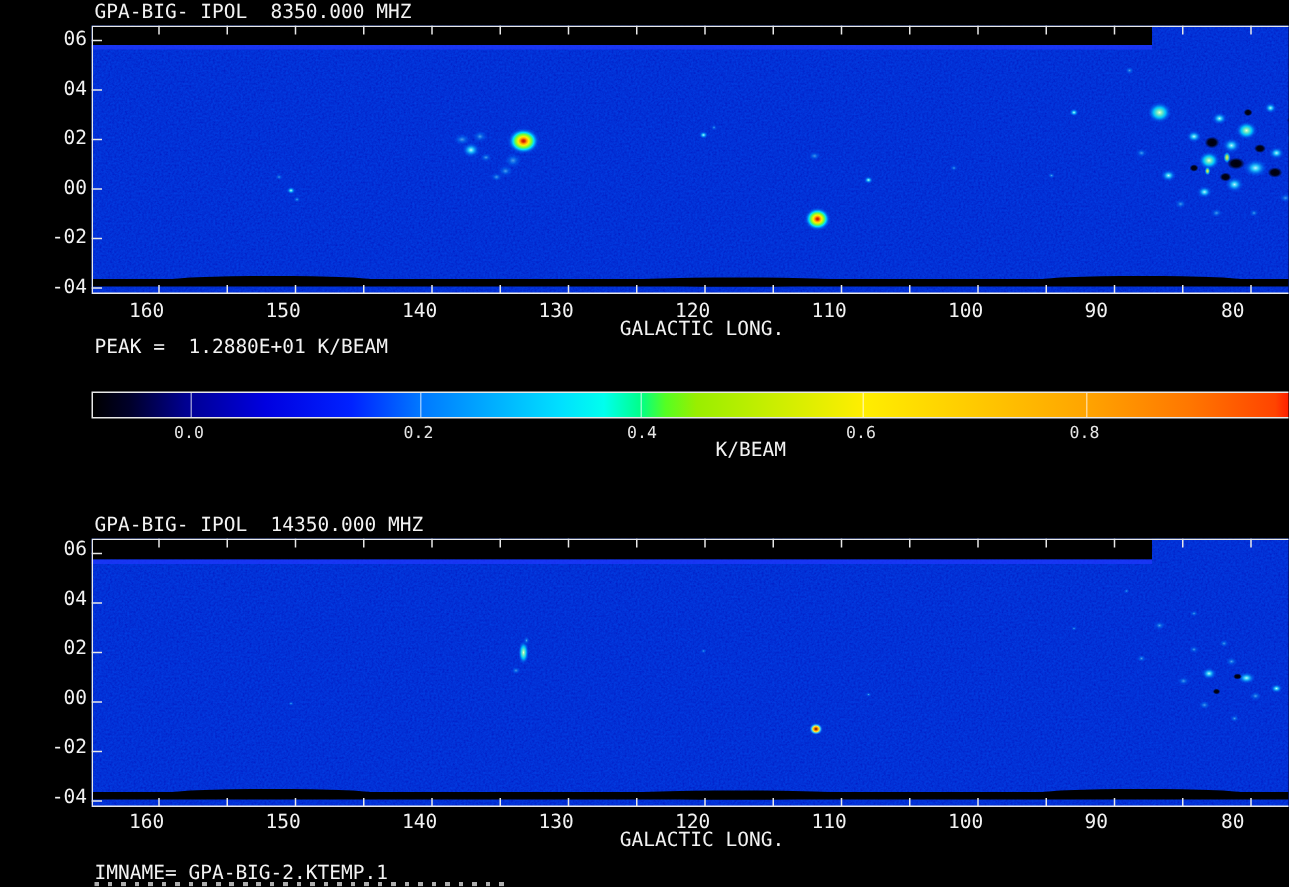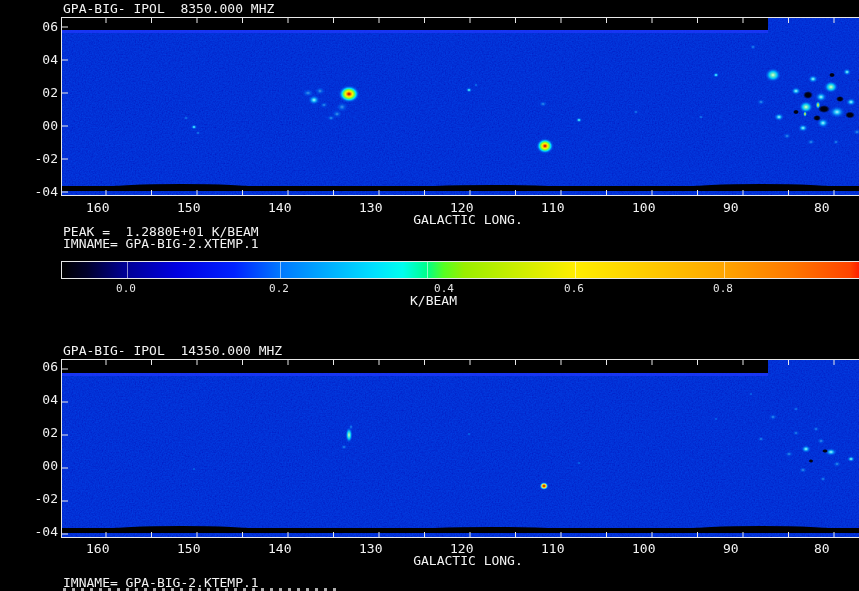--- a/index.html
+++ b/index.html
@@ -200,35 +200,34 @@
         <line x1="0" y1="142" x2="7" y2="142" stroke="#e8e8e8"></line>
         <line x1="823" y1="142" x2="816" y2="142" stroke="#e8e8e8"></line>
         <line x1="0" y1="175" x2="7" y2="175" stroke="#e8e8e8"></line>
         <line x1="823" y1="175" x2="816" y2="175" stroke="#e8e8e8"></line>
       </svg>
     </div>
   <div id="yl1"></div>
   <div id="xl1"></div>
   <div class="t" style="left:380px;top:214px;width:114px;text-align:center">GALACTIC LONG.</div>
   <div class="t" style="left:32px;top:226px">PEAK =  1.2880E+01 K/BEAM</div>
-  <div class="t" style="left:32px;top:238px">IMNAME= GPA-BIG-2.XTEMP.1</div>
 
   <div class="cbar">
     <div class="grad"></div>
     <div id="cbticks">
         <div class="cbtick" style="left: 65px;"></div>
         <div class="cbtick" style="left: 218px;"></div>
         <div class="cbtick" style="left: 365px;"></div>
         <div class="cbtick" style="left: 513px;"></div>
         <div class="cbtick" style="left: 662px;"></div>
         <div class="cbtick" style="left: 808px;"></div>
       </div>
   </div>
   <div id="cblabs"></div>
-  <div class="t" style="left:379px;top:295px;width:114px;text-align:left">K/BEAM</div>
+  <div class="t" style="left:379px;top:295px;width:114px;text-align:right">K/BEAM</div>
 
   <div class="t" style="left:32px;top:345px">GPA-BIG- IPOL  14350.000 MHZ</div>
   <div class="map" id="map2" style="top:359px">
       <svg width="823" height="179" viewBox="0 0 823 179">
         <defs>
           <radialGradient id="GcyanfB">
             <stop offset="0%" stop-color="rgba(120,230,255,0.6)"></stop>
             <stop offset="45%" stop-color="rgba(0,150,255,0.35)"></stop>
             <stop offset="100%" stop-color="rgba(0,80,255,0)"></stop>
           </radialGradient>
@@ -405,17 +404,17 @@
     <div class="xlab" style="left:146px;top:543px">150</div>
     <div class="xlab" style="left:237px;top:543px">140</div>
     <div class="xlab" style="left:328px;top:543px">130</div>
     <div class="xlab" style="left:419px;top:543px">120</div>
     <div class="xlab" style="left:510px;top:543px">110</div>
     <div class="xlab" style="left:601px;top:543px">100</div>
     <div class="xlab" style="left:692px;top:543px">90</div>
     <div class="xlab" style="left:783px;top:543px">80</div>
     <div class="cblab" style="left:75px;top:283px">0.0</div>
     <div class="cblab" style="left:228px;top:283px">0.2</div>
-    <div class="cblab" style="left:393px;top:283px">0.4</div>
+    <div class="cblab" style="left:377px;top:283px">0.4</div>
     <div class="cblab" style="left:523px;top:283px">0.6</div>
     <div class="cblab" style="left:672px;top:283px">0.8</div>
     <div class="cblab" style="left:818px;top:298px">1.0</div>
   </div>
 
 </body></html>

